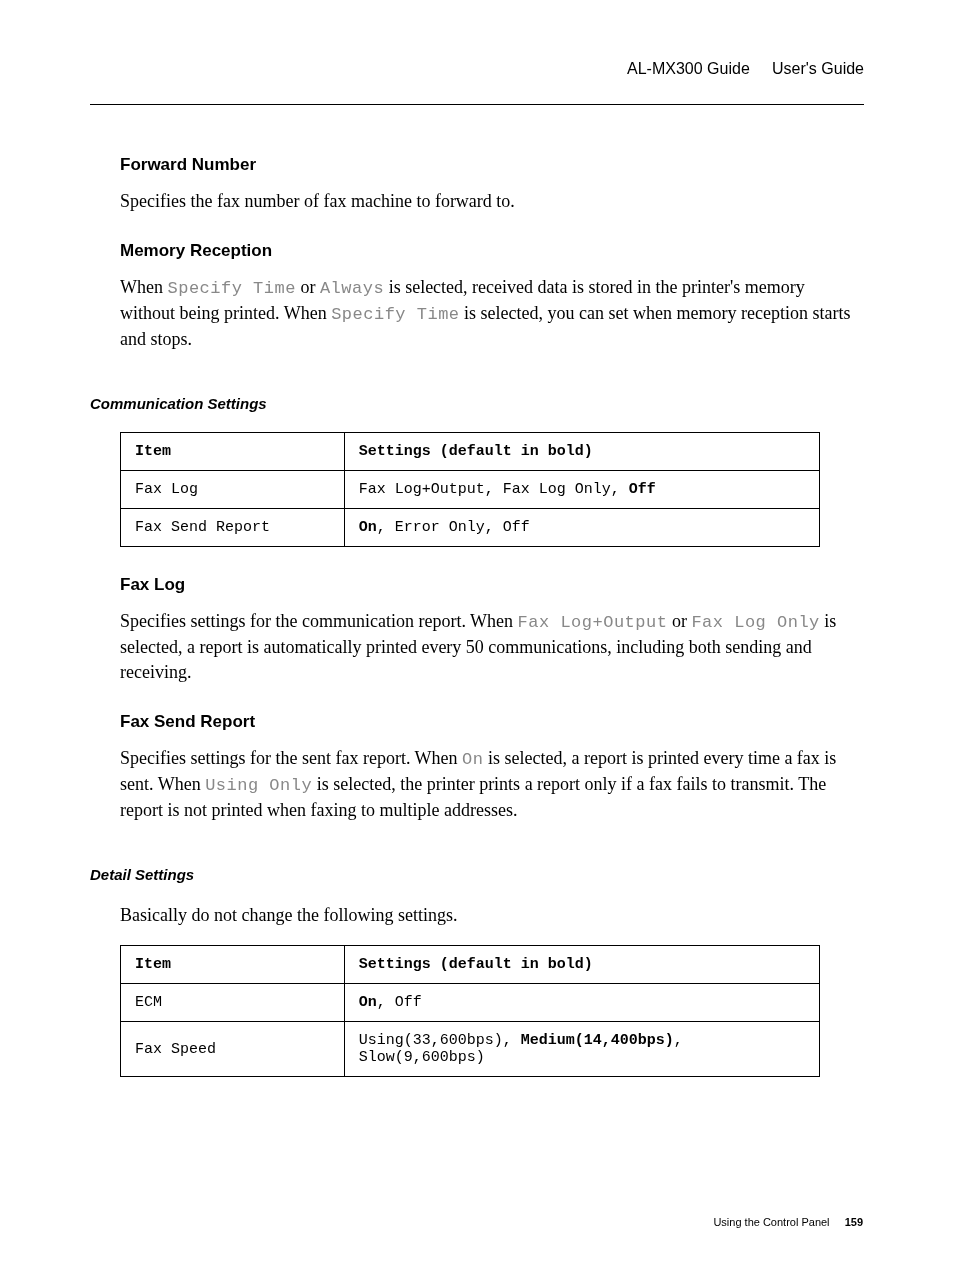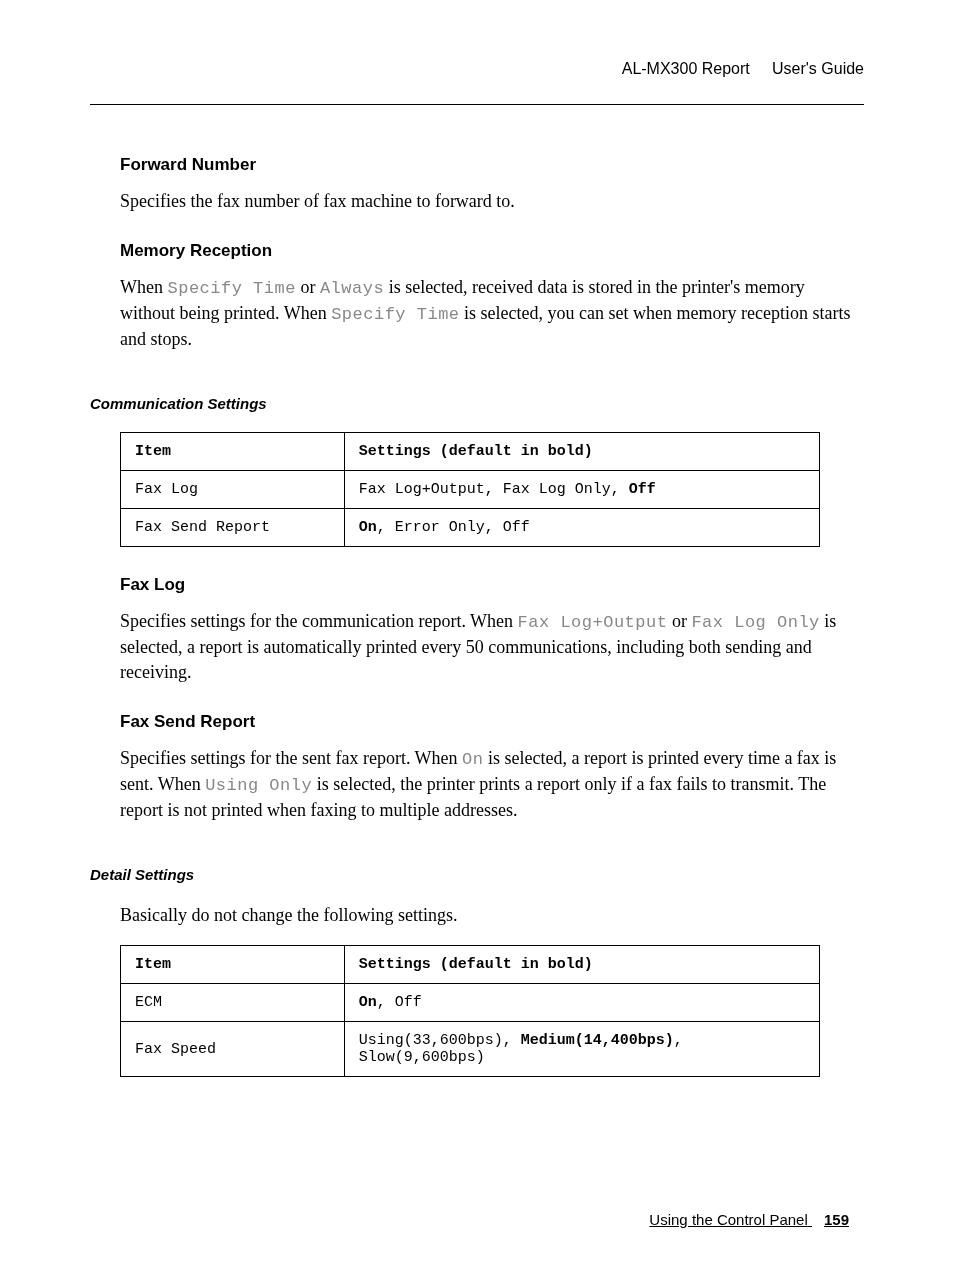--- a/index.html
+++ b/index.html
@@ -81,38 +81,37 @@
   }
   table.settings th {
     font-weight: 700;
   }
   table.settings .col1 {
     width: 32%;
   }
   .footer {
     position: absolute;
     bottom: 46px;
-    right: 105px;
+    right: 91px;
     font-family: "Segoe UI", "Helvetica Neue", Arial, sans-serif;
-    font-size: 15px;
-    text-decoration: underline;
+    font-size: 11px;
   }
   .footer .pagenum {
     font-weight: 700;
     margin-left: 12px;
   }
   .b { font-weight: 700; }
 </style>
 </head>
 <body>
 
 <div class="page">
 
   <div class="header-text">
-    <span>AL-MX300 Report</span>
+    <span>AL-MX300 Guide</span>
     &nbsp;&nbsp;&nbsp;
     <span>User's Guide</span>
   </div>
   <div class="header-line"></div>
 
   <div class="content">
 
     <div class="bold-heading">Forward Number</div>
     <p class="body-text">Specifies the fax number of fax machine to forward to.</p>
 

